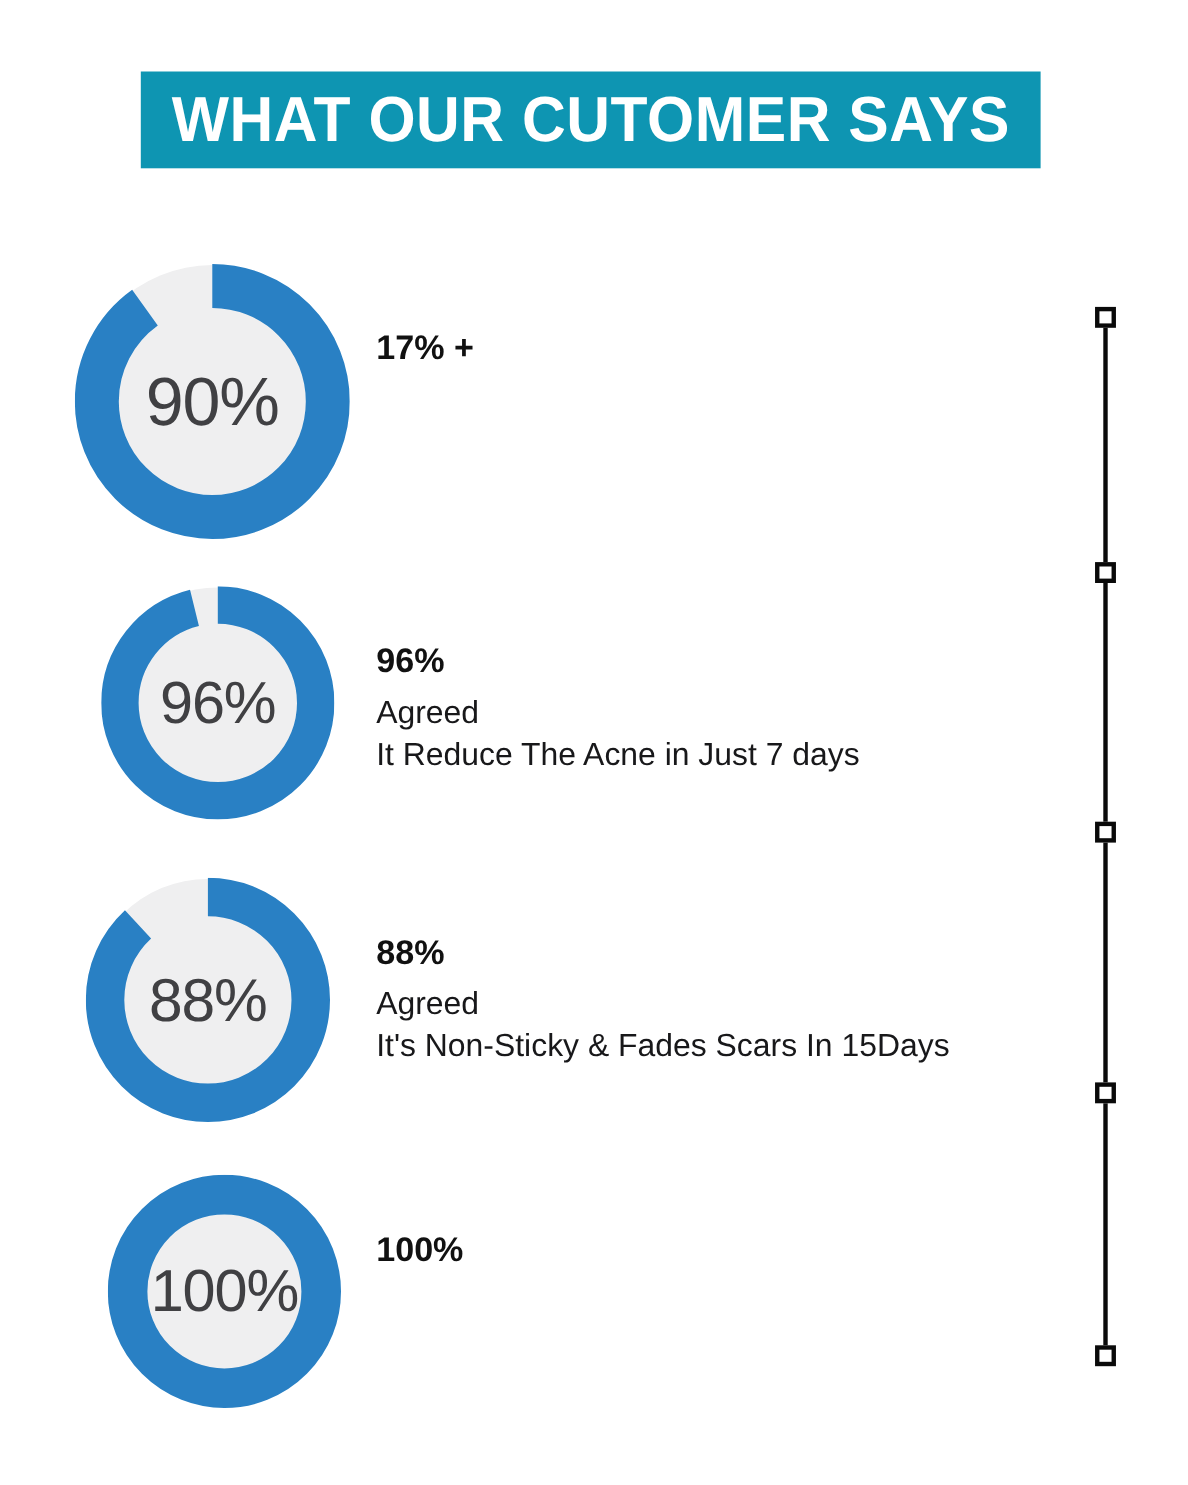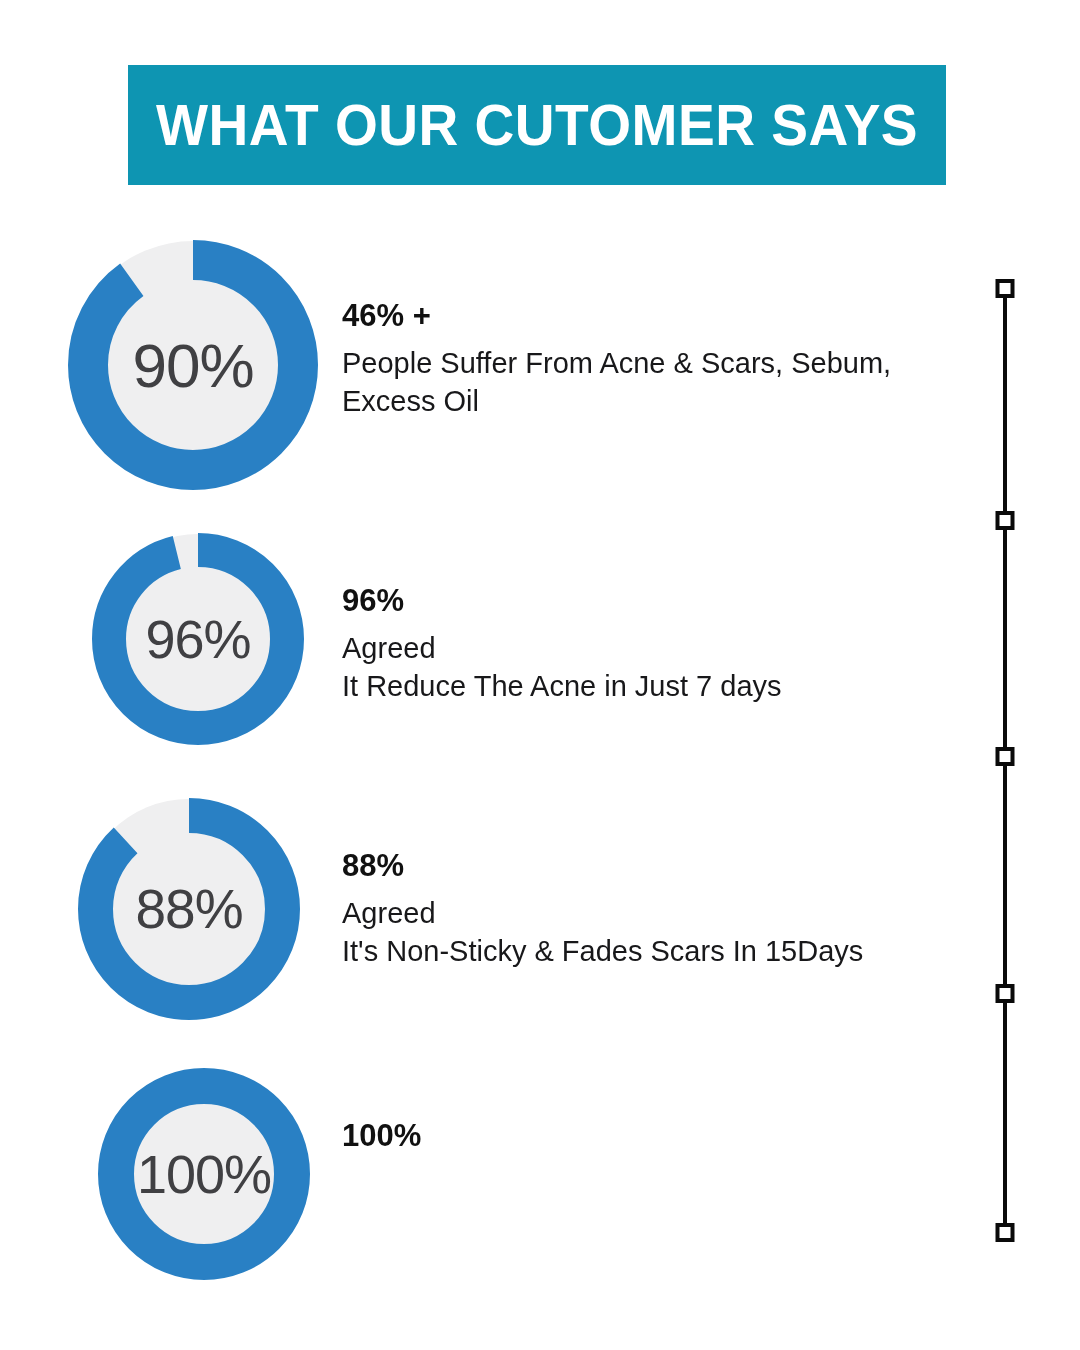--- a/index.html
+++ b/index.html
@@ -14,21 +14,21 @@
     position: relative;
     overflow: hidden;
   }
 
   
   .header-banner {
     position: absolute;
     left: 128px;
     top: 65px;
     width: 818px;
-    height: 120px;
+    height: 88px;
     background: #0E95B2;
     display: flex;
     align-items: center;
     justify-content: center;
   }
   .header-title {
     color: #ffffff;
     font-family: "Liberation Sans", sans-serif;
     font-weight: bold;
     font-size: 58px;
@@ -131,23 +131,21 @@
 <div class="stats-list" id="stats-list">
     <div class="stat-row" style="position: absolute; left: 0px; top: 0px; width: 1080px;">
       <div class="donut-wrap" style="position: absolute; left: 68px; top: 0px; width: 250px; height: 250px;">
         <svg class="donut-svg" width="250" height="250" viewBox="0 0 250 250">
           <circle cx="125" cy="125" r="124" fill="#EFEFF0"></circle>
           <circle cx="125" cy="125" r="105" fill="none" stroke="#2980C4" stroke-width="40" stroke-dasharray="593.7610115284709 66.97344572538566" transform="rotate(-90 125 125)"></circle>
         </svg>
         <div class="donut-label" style="font-size: 62px;">90%</div>
       </div>
       <div class="stat-text" style="position: absolute; left: 342px; top: 58px; width: 620px;">
-        <div class="stat-heading">46%  +</div>
-        <div class="stat-desc">People Suffer From Acne &amp; Scars, Sebum,
-Excess Oil</div>
+        <div class="stat-heading">17%  +</div>
       </div>
     </div>
     <div class="stat-row" style="position: absolute; left: 0px; top: 293px; width: 1080px;">
       <div class="donut-wrap" style="position: absolute; left: 92px; top: 0px; width: 212px; height: 212px;">
         <svg class="donut-svg" width="212" height="212" viewBox="0 0 212 212">
           <circle cx="106" cy="106" r="105" fill="#EFEFF0"></circle>
           <circle cx="106" cy="106" r="89" fill="none" stroke="#2980C4" stroke-width="34" stroke-dasharray="536.8353526454239 23.36813969355933" transform="rotate(-90 106 106)"></circle>
         </svg>
         <div class="donut-label" style="font-size: 54px;">96%</div>
       </div>

